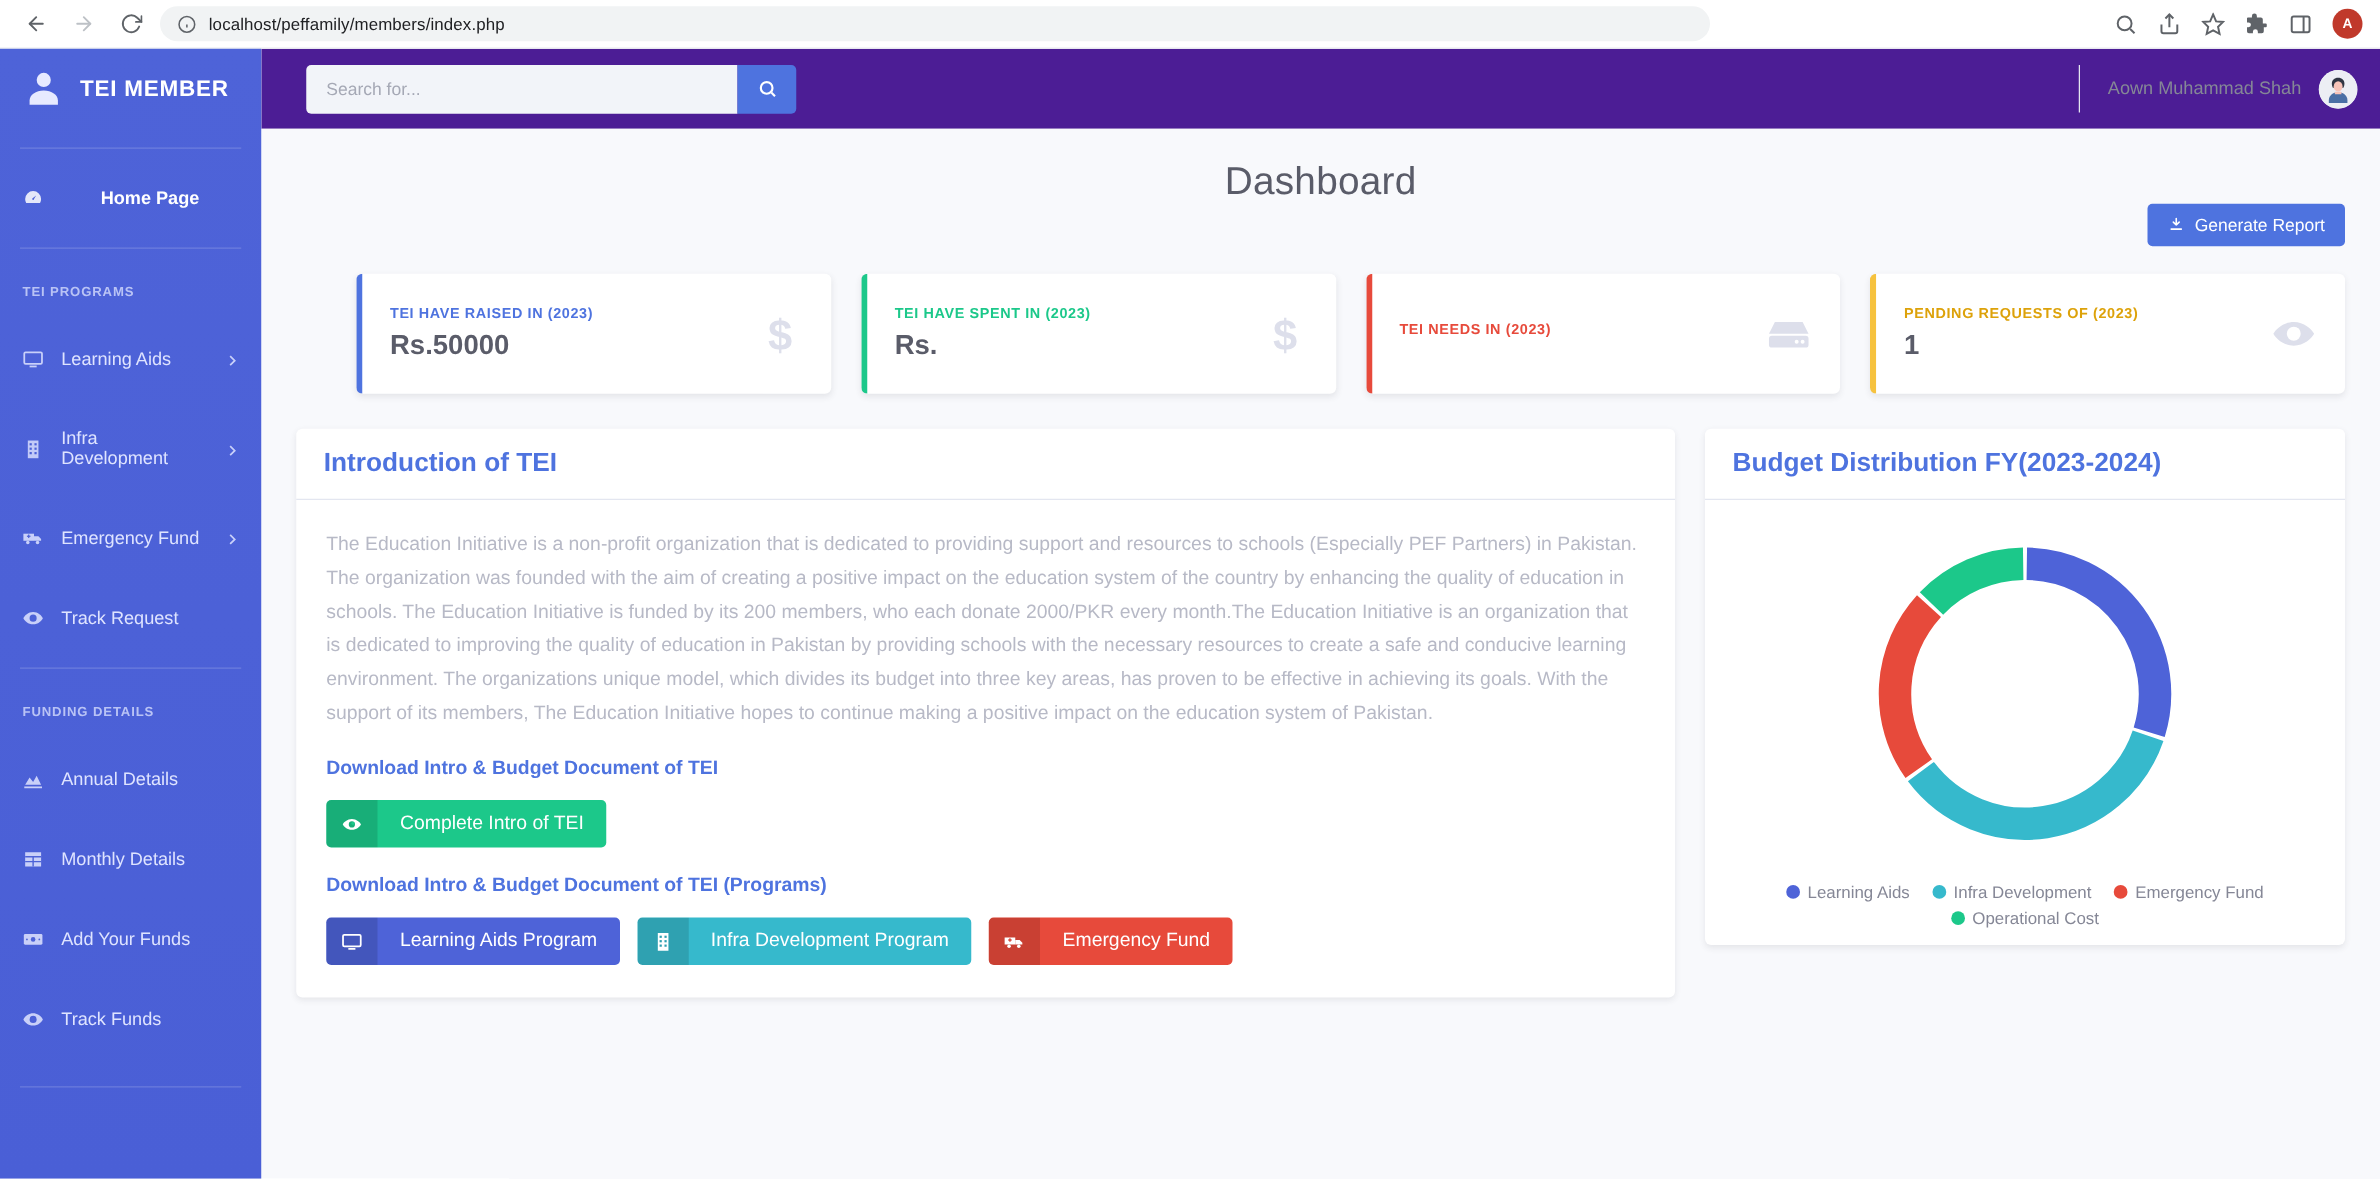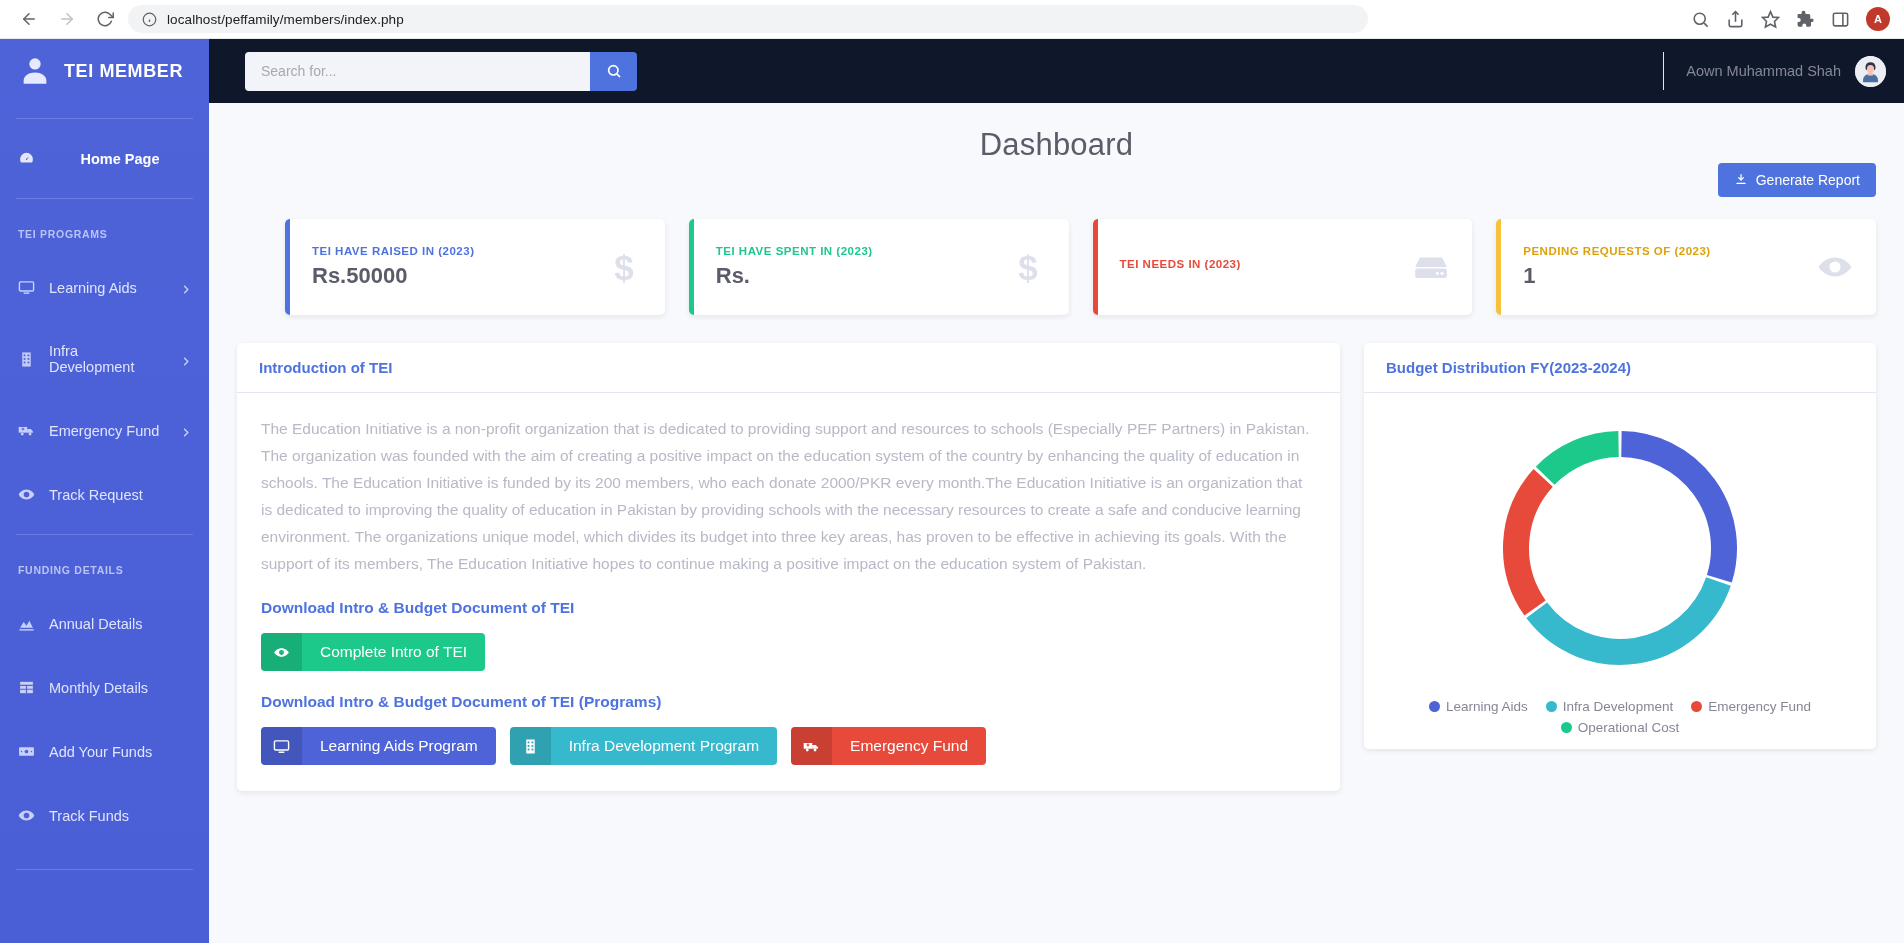--- a/index.html
+++ b/index.html
@@ -66,21 +66,21 @@
   .sb-caret { width: 11px; height: 11px; opacity: 0.85; flex: 0 0 auto; }
   .sb-caret svg { width: 100%; height: 100%; }
   .sb-heading {
     font-size: 10.5px; font-weight: bold; letter-spacing: 0.7px;
     color: #b9c3f5; padding: 14px 18px 8px;
   }
 
   
   .main { flex: 1; display: flex; flex-direction: column; overflow: hidden; background: #fff; }
   .topbar {
-    height: 64px; flex: 0 0 64px; background: #0f172a; display: flex; align-items: center;
+    height: 64px; flex: 0 0 64px; background: #4c1d95; display: flex; align-items: center;
     padding: 0 18px; box-shadow: 0 2px 4px rgba(0,0,0,0.04);
   }
   .search-wrap { display: flex; margin-left: 18px; }
   .search-input {
     width: 345px; height: 39px; border: none; background: #f2f4f9;
     border-radius: 4px 0 0 4px; padding: 0 16px; font-size: 14px;
     color: #5a5c69; outline: none; font-family: inherit;
   }
   .search-input::placeholder { color: #a5a8b5; }
   .search-btn {
@@ -122,21 +122,21 @@
   .card-ico svg { width: 100%; height: 100%; }
 
   
   .panels { display: flex; gap: 24px; align-items: flex-start; }
   .panel {
     background: #fff; border-radius: 5px;
     box-shadow: 0 2px 5px rgba(58,59,69,0.10);
   }
   .panel-head {
     padding: 16px 22px; border-bottom: 1px solid #e3e6f0;
-    font-size: 15px; font-weight: bold; color: #4e73df;
+    font-size: 21px; font-weight: bold; color: #4e73df;
   }
   .panel-intro { flex: 1 1 auto; width: 1065px; }
   .panel-chart { width: 512px; flex: 0 0 512px; }
   .panel-body { padding: 22px 24px 26px; }
   .intro-text { font-size: 15.5px; line-height: 27px; color: #b7b9c6; margin-bottom: 22px; }
   .dl-heading { font-size: 15.5px; font-weight: bold; color: #4e73df; margin: 6px 0 16px; }
   .btn-row { display: flex; gap: 14px; margin-bottom: 22px; }
   .pill {
     display: flex; align-items: center; border: none; border-radius: 4px;
     color: #fff; font-size: 15.5px; cursor: pointer; overflow: hidden;

